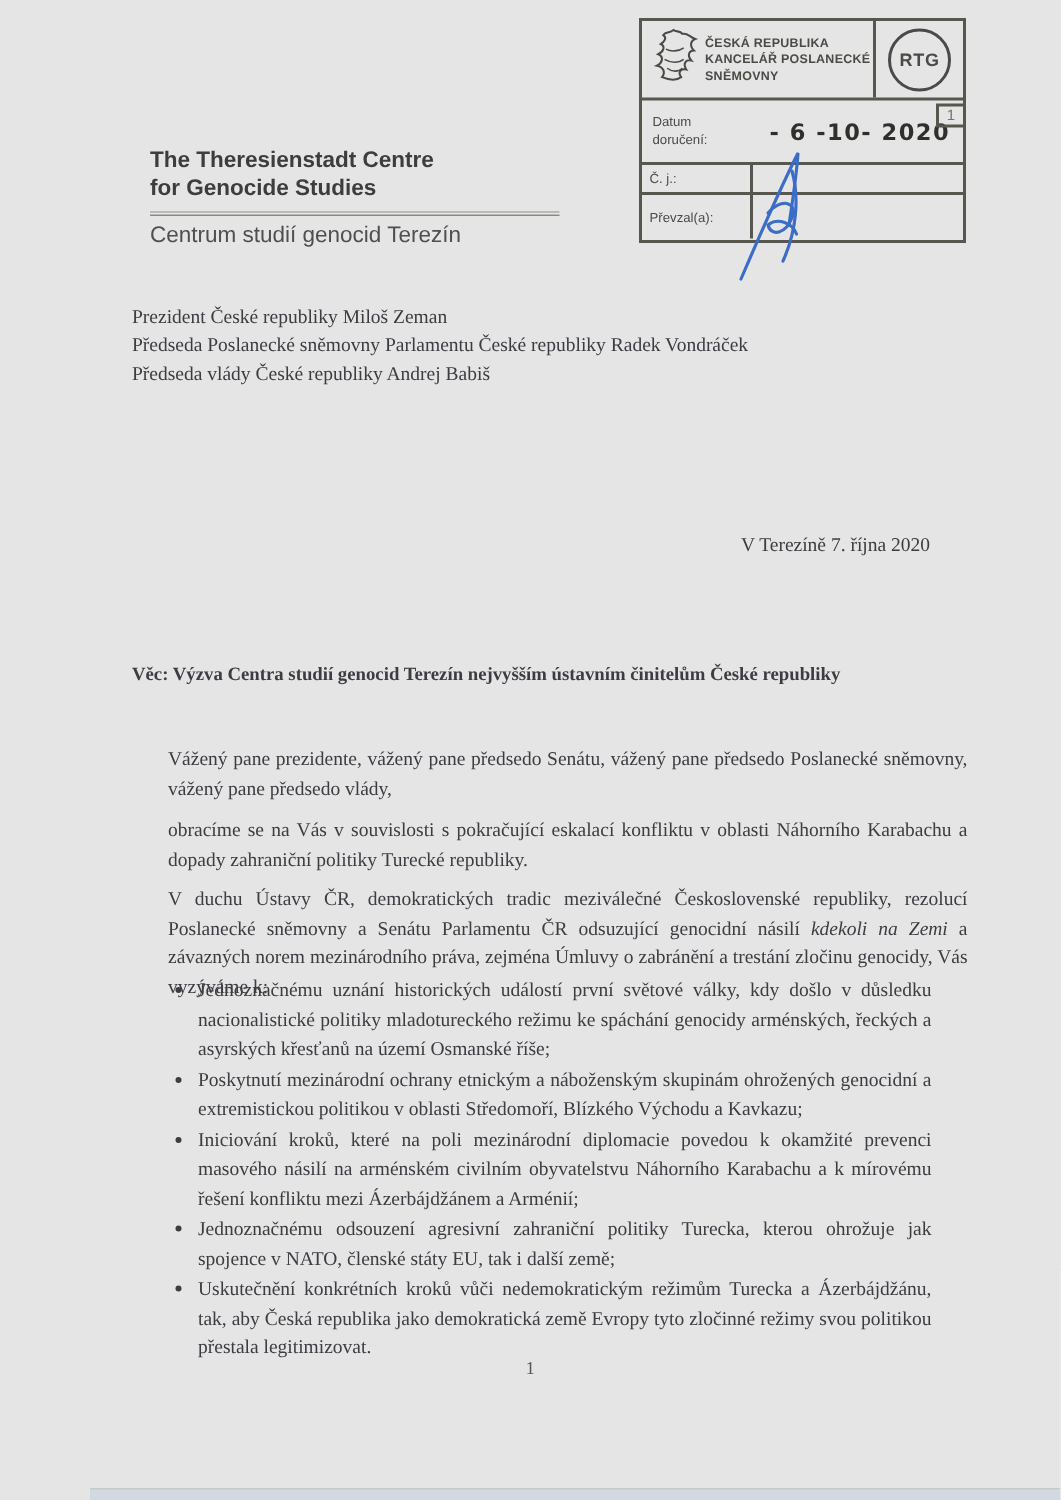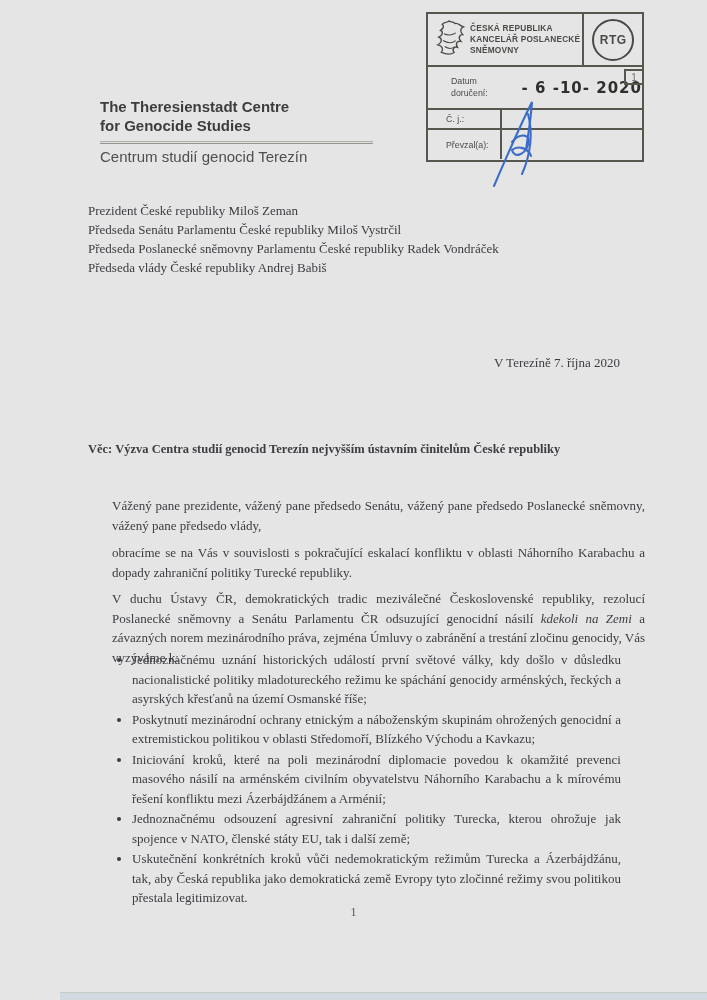--- a/index.html
+++ b/index.html
@@ -22,27 +22,27 @@
   .stamp-header { display:flex; height:53px; border-bottom:2px solid #57564f; }
   .arms-cell { flex:1; display:flex; align-items:center; gap:4px; padding:3px 2px 3px 4px; border-right:2px solid #57564f; }
   .office-lines { font-size:8.3px; font-weight:600; letter-spacing:.2px; line-height:1.35; white-space:nowrap; }
   .rtg-cell { width:58px; display:flex; align-items:center; justify-content:center; }
   .rtg-circle { width:42px; height:42px; border:2.5px solid #4a4a46; border-radius:50%;
     display:flex; align-items:center; justify-content:center;
     font-size:12px; font-weight:700; letter-spacing:.5px; }
   .one-box { position:absolute; right:-2px; top:55px; width:20px; height:16px;
     border:2px solid #57564f; display:flex; align-items:center; justify-content:center;
     font-size:10px; color:#73736b; background:transparent; }
-  .datum-row { height:43px; border-bottom:2px solid #57564f; display:flex; align-items:center; padding-left:23px;gap:20px; }
+  .datum-row { height:43px; border-bottom:2px solid #57564f; display:flex; align-items:center; padding-left:7px;gap:20px; }
   .datum-label { width:58px; font-size:8.8px; line-height:1.35; }
   .datum-value { font-family:"DejaVu Sans", sans-serif; font-weight:700; font-size:15px;
     letter-spacing:1px; color:#2f2f2c; white-space:nowrap; }
   .cj-row { position:relative; height:20px; border-bottom:2px solid #57564f; }
   .prevzal-row { position:relative; height:29px; }
-  .cell-label { position:absolute; left:18px; top:50%; transform:translateY(-50%); font-size:8.8px; white-space:nowrap; }
+  .cell-label { position:absolute; left:5px; top:50%; transform:translateY(-50%); font-size:8.8px; white-space:nowrap; }
   .v-divider { position:absolute; left:72px; top:0; bottom:0; border-left:2px solid #57564f; }
   .mini-table { position:absolute; left:136px; top:112px; width:135px; border:2px solid #57564f; background:rgba(252,252,250,.35); }
   .mini-row { display:flex; border-bottom:1.5px solid #57564f; }
   .mini-row:last-child { border-bottom:none; }
   .mini-label { width:96px; border-right:1.5px solid #57564f; font-size:7.2px; line-height:1.25; padding:1px 3px; }
   .mini-value { flex:1; }
   .signature { position:absolute; left:48px; top:84px; overflow:visible; }
 
   
   .letterhead { position:absolute; left:100px; top:98px; font-family:"Liberation Sans", sans-serif; }
@@ -130,21 +130,20 @@
     <div class="lh-title">
       <span>The Theresienstadt Centre</span><br>
       <span>for Genocide Studies</span>
     </div>
     <div class="lh-divider"></div>
     <div class="lh-subtitle">Centrum studií genocid Terezín</div>
   </div>
 
   <div class="recipients">
     <div>Prezident České republiky Miloš Zeman</div>
-    <div>Předseda Senátu Parlamentu České republiky Miloš Vystrčil</div>
     <div>Předseda Poslanecké sněmovny Parlamentu České republiky Radek Vondráček</div>
     <div>Předseda vlády České republiky Andrej Babiš</div>
   </div>
 
   <div class="dateline">V Terezíně 7. října 2020</div>
 
   <div class="subject">Věc: Výzva Centra studií genocid Terezín nejvyšším ústavním činitelům České republiky</div>
 
   <div class="para salutation">Vážený pane prezidente, vážený pane předsedo Senátu, vážený pane předsedo Poslanecké sněmovny, vážený pane předsedo vlády,</div>
 

